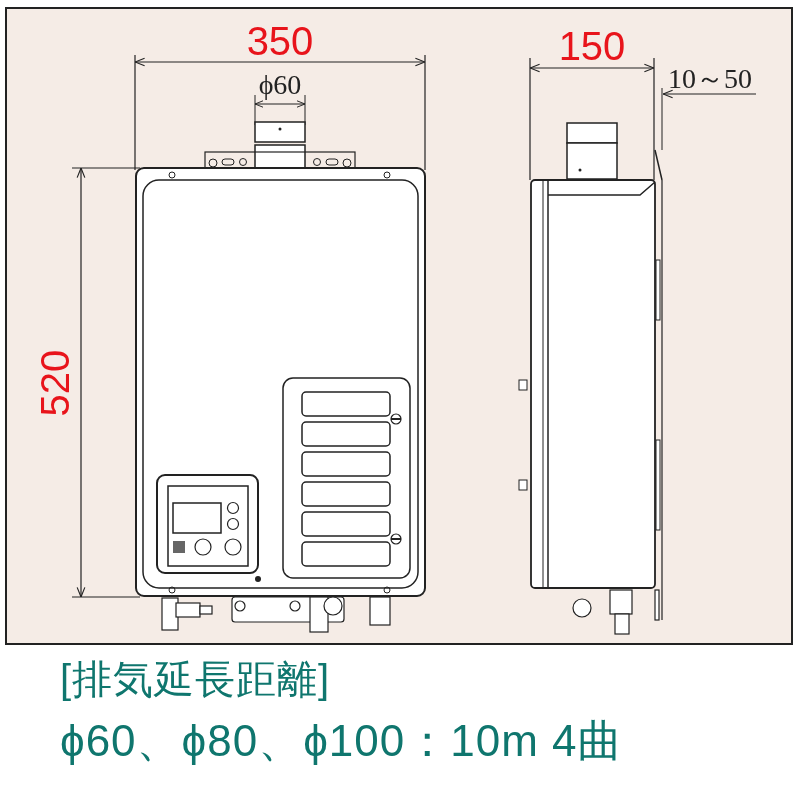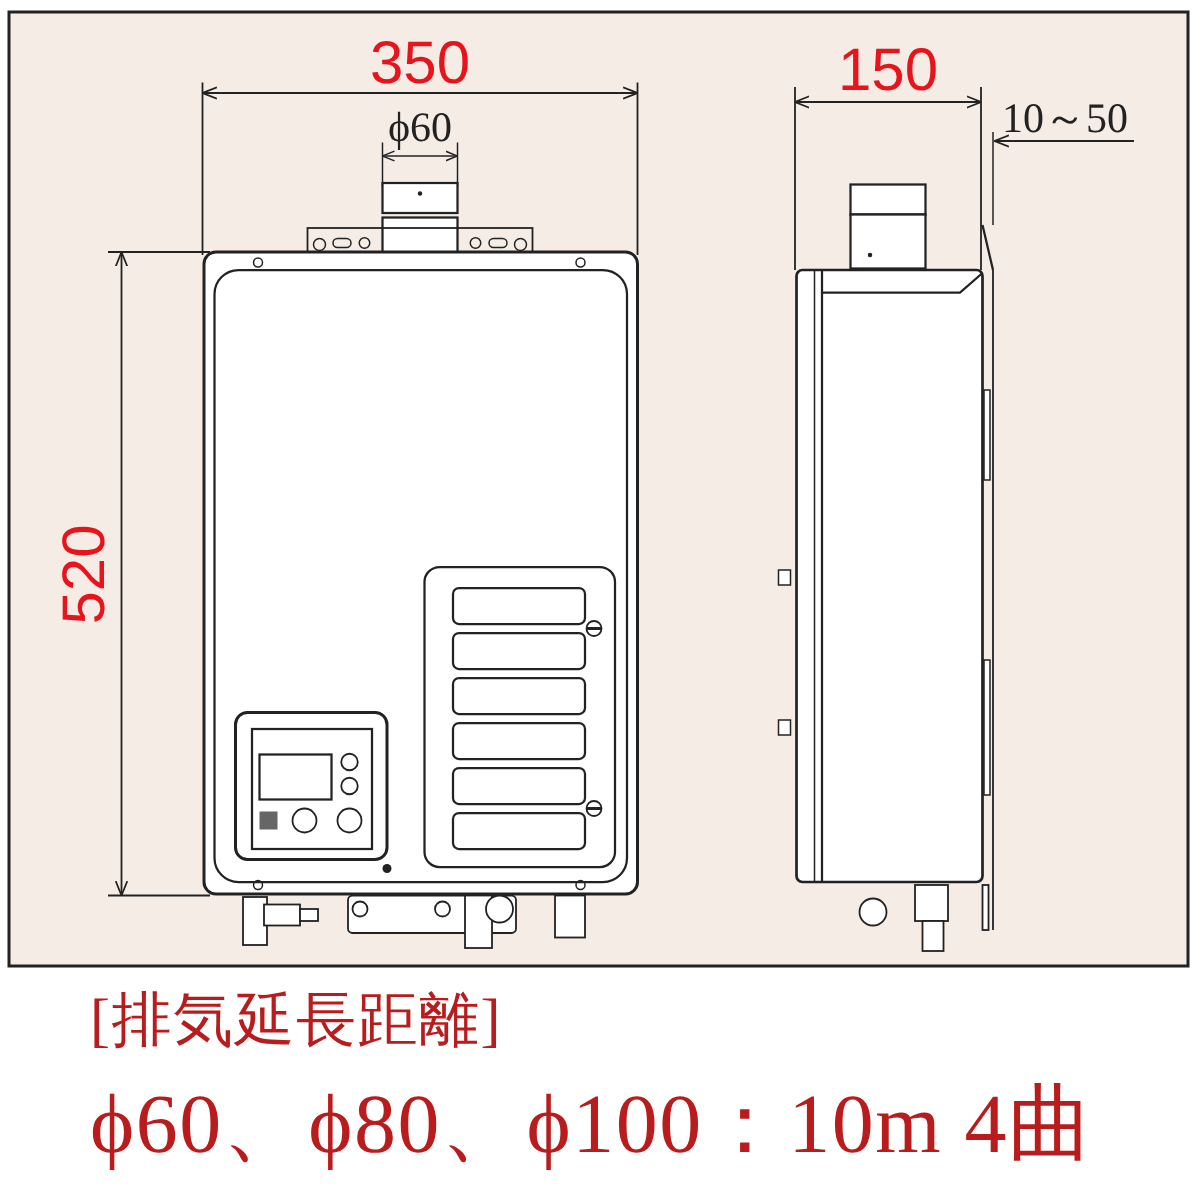--- a/index.html
+++ b/index.html
@@ -1,22 +1,22 @@
 <!DOCTYPE html>
 <html><head>
 <meta charset="utf-8">
 <style>
   html,body{margin:0;padding:0;background:#ffffff;}
   body{width:800px;height:800px;position:relative;overflow:hidden;font-family:"DejaVu Sans",sans-serif;}
   #stage{position:absolute;left:0;top:0;width:800px;height:800px;}
   .dim-red{font-family:"Liberation Sans","DejaVu Sans",sans-serif;font-size:40px;fill:#e8141b;}
   .dim-serif{font-family:"Liberation Serif","DejaVu Serif",serif;font-size:28px;fill:#222;}
-  .caption{position:absolute;left:60px;color:#b91c1c;font-family:Liberation Serif, serif;font-weight:300;}
+  .caption{position:absolute;left:60px;color:#0f766e;font-family:Liberation Sans, sans-serif;font-weight:300;}
   .caption.title{top:652px;font-size:40px;letter-spacing:1px;}
-  .caption.spec{top:712px;font-size:56px;letter-spacing:1px;}
+  .caption.spec{top:712px;font-size:44px;letter-spacing:1px;}
 </style>
 </head>
 <body>
 
 <svg id="stage" width="800" height="800" viewBox="0 0 800 800" xmlns="http://www.w3.org/2000/svg">
   <defs>
     <marker id="arr" viewBox="0 0 10 10" refX="10" refY="5" markerWidth="8" markerHeight="8" orient="auto-start-reverse">
       <path d="M0,1 L10,5 L0,9" fill="none" stroke="#222" stroke-width="1.2"></path>
     </marker>
   </defs>

